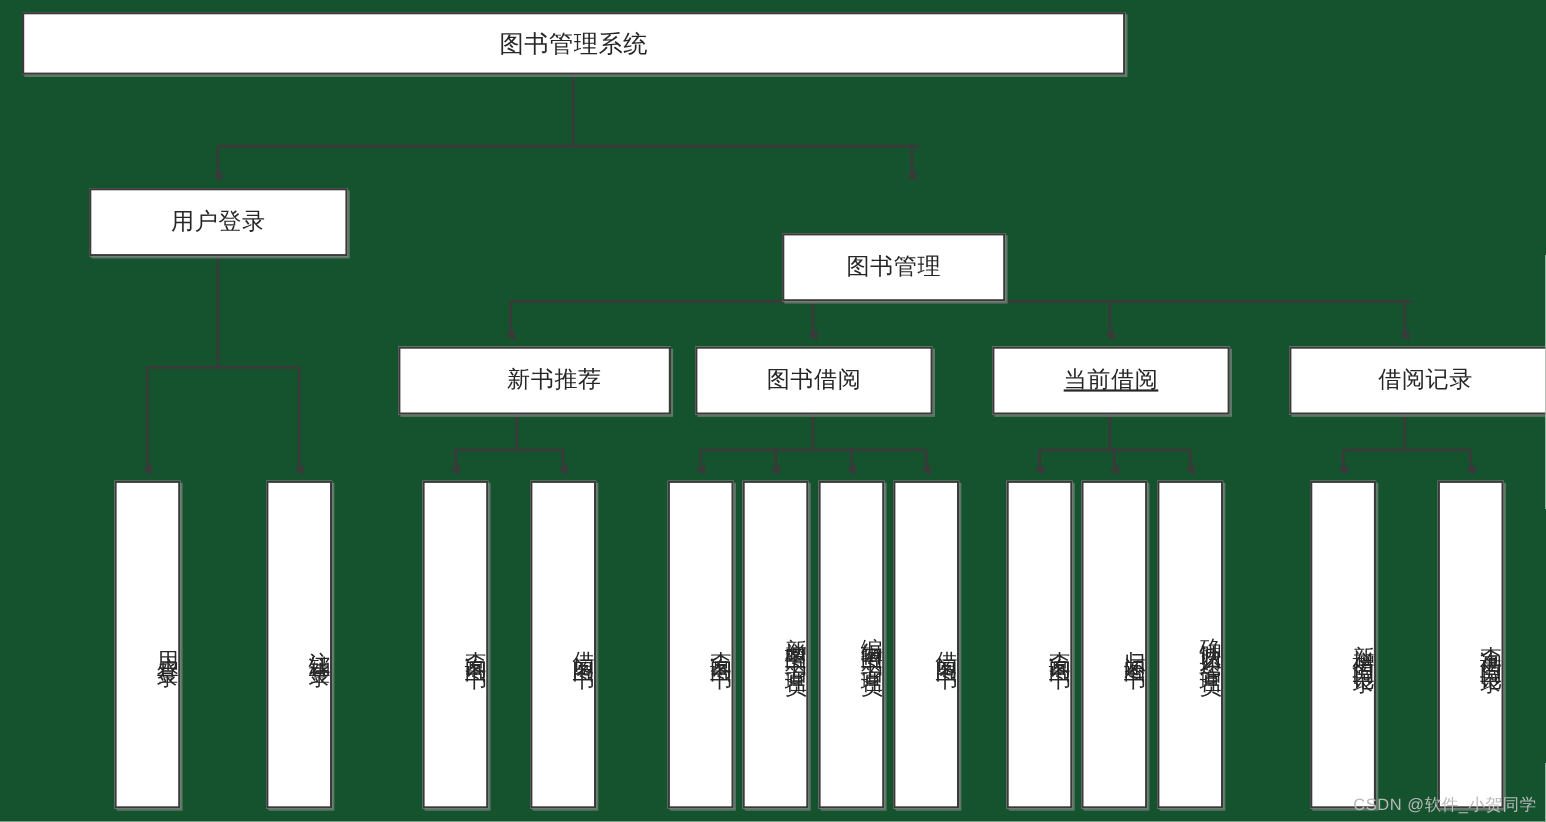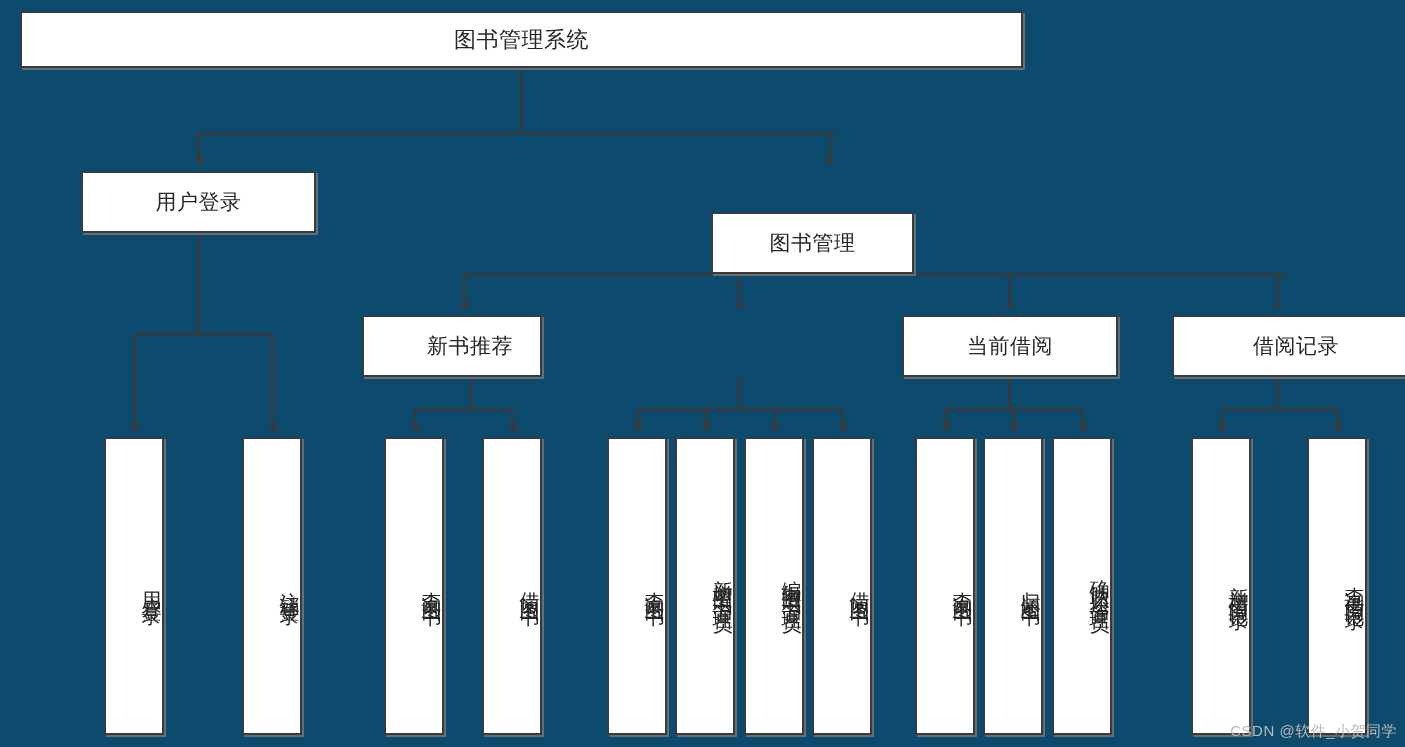--- a/index.html
+++ b/index.html
@@ -8,21 +8,21 @@
     padding: 0;
     background: #ffffff;
   }
   body {
     font-family: "Liberation Sans", "DejaVu Sans", sans-serif;
   }
   #diagram-root {
     position: relative;
     width: 1405px;
     height: 747px;
-    background: #0c4a6e;
+    background: #14532d;
     overflow: hidden;
   }
   #edges-layer {
     position: absolute;
     left: 0;
     top: 0;
     width: 1405px;
     height: 747px;
     pointer-events: none;
   }
@@ -132,24 +132,27 @@
     <span>图书管理系统</span>
   </div>
 
   <div class="node horiz" style="left:81px; top:171px; width:235px; height:62px;">
     <span>用户登录</span>
   </div>
   <div class="node horiz" style="left:711px; top:171px; width:203px; height:62px;margin-top:41px;">
     <span>图书管理</span>
   </div>
 
-  <div class="node horiz" style="left:362px; top:315px; width:180px; height:62px;padding-left:36px;">
+  <div class="node horiz" style="left:362px; top:315px; width:248px; height:62px;padding-left:36px;">
     <span>新书推荐</span>
   </div>
-  <div class="node horiz" style="left:902px; top:315px; width:216px; height:62px;">
+  <div class="node horiz" style="left:632px; top:315px; width:216px; height:62px;">
+    <span>图书借阅</span>
+  </div>
+  <div class="node horiz" style="left:902px; top:315px; width:216px; height:62px;text-decoration:underline;">
     <span>当前借阅</span>
   </div>
   <div class="node horiz" style="left:1172px; top:315px; width:248px; height:62px;">
     <span>借阅记录</span>
   </div>
 
   <div class="node vert" style="left:104px; top:437px; width:60px; height:298px;">
     <span class="vlabel">用户登录</span>
   </div>
   <div class="node vert" style="left:242px; top:437px; width:60px; height:298px;">

